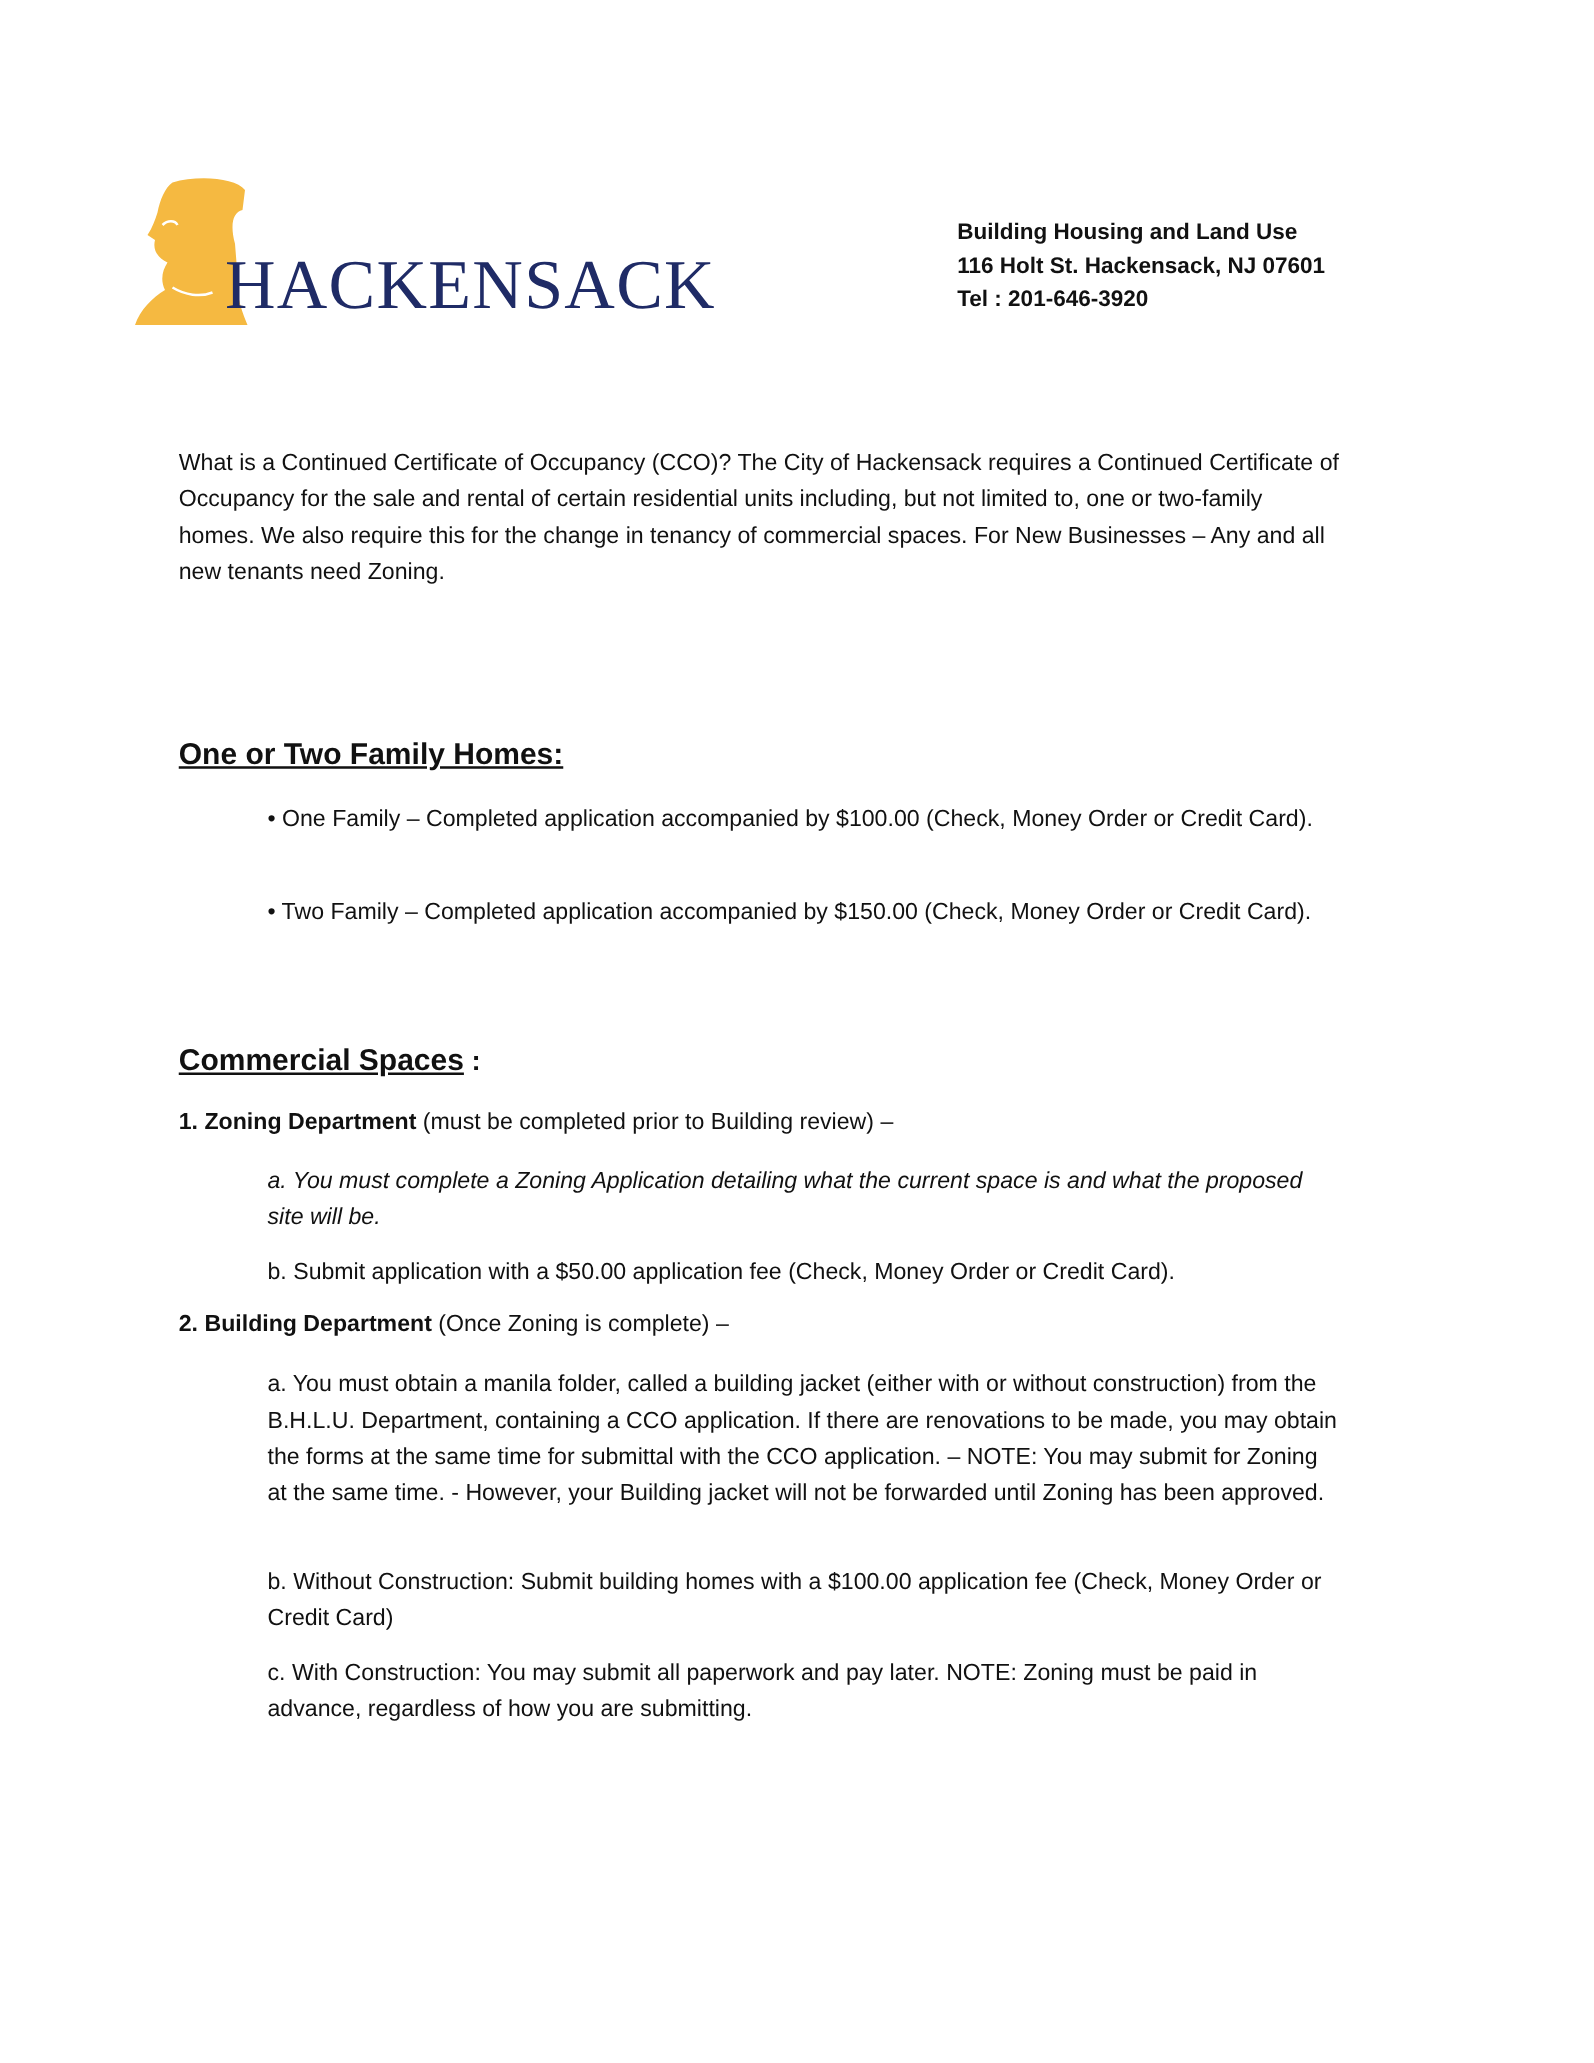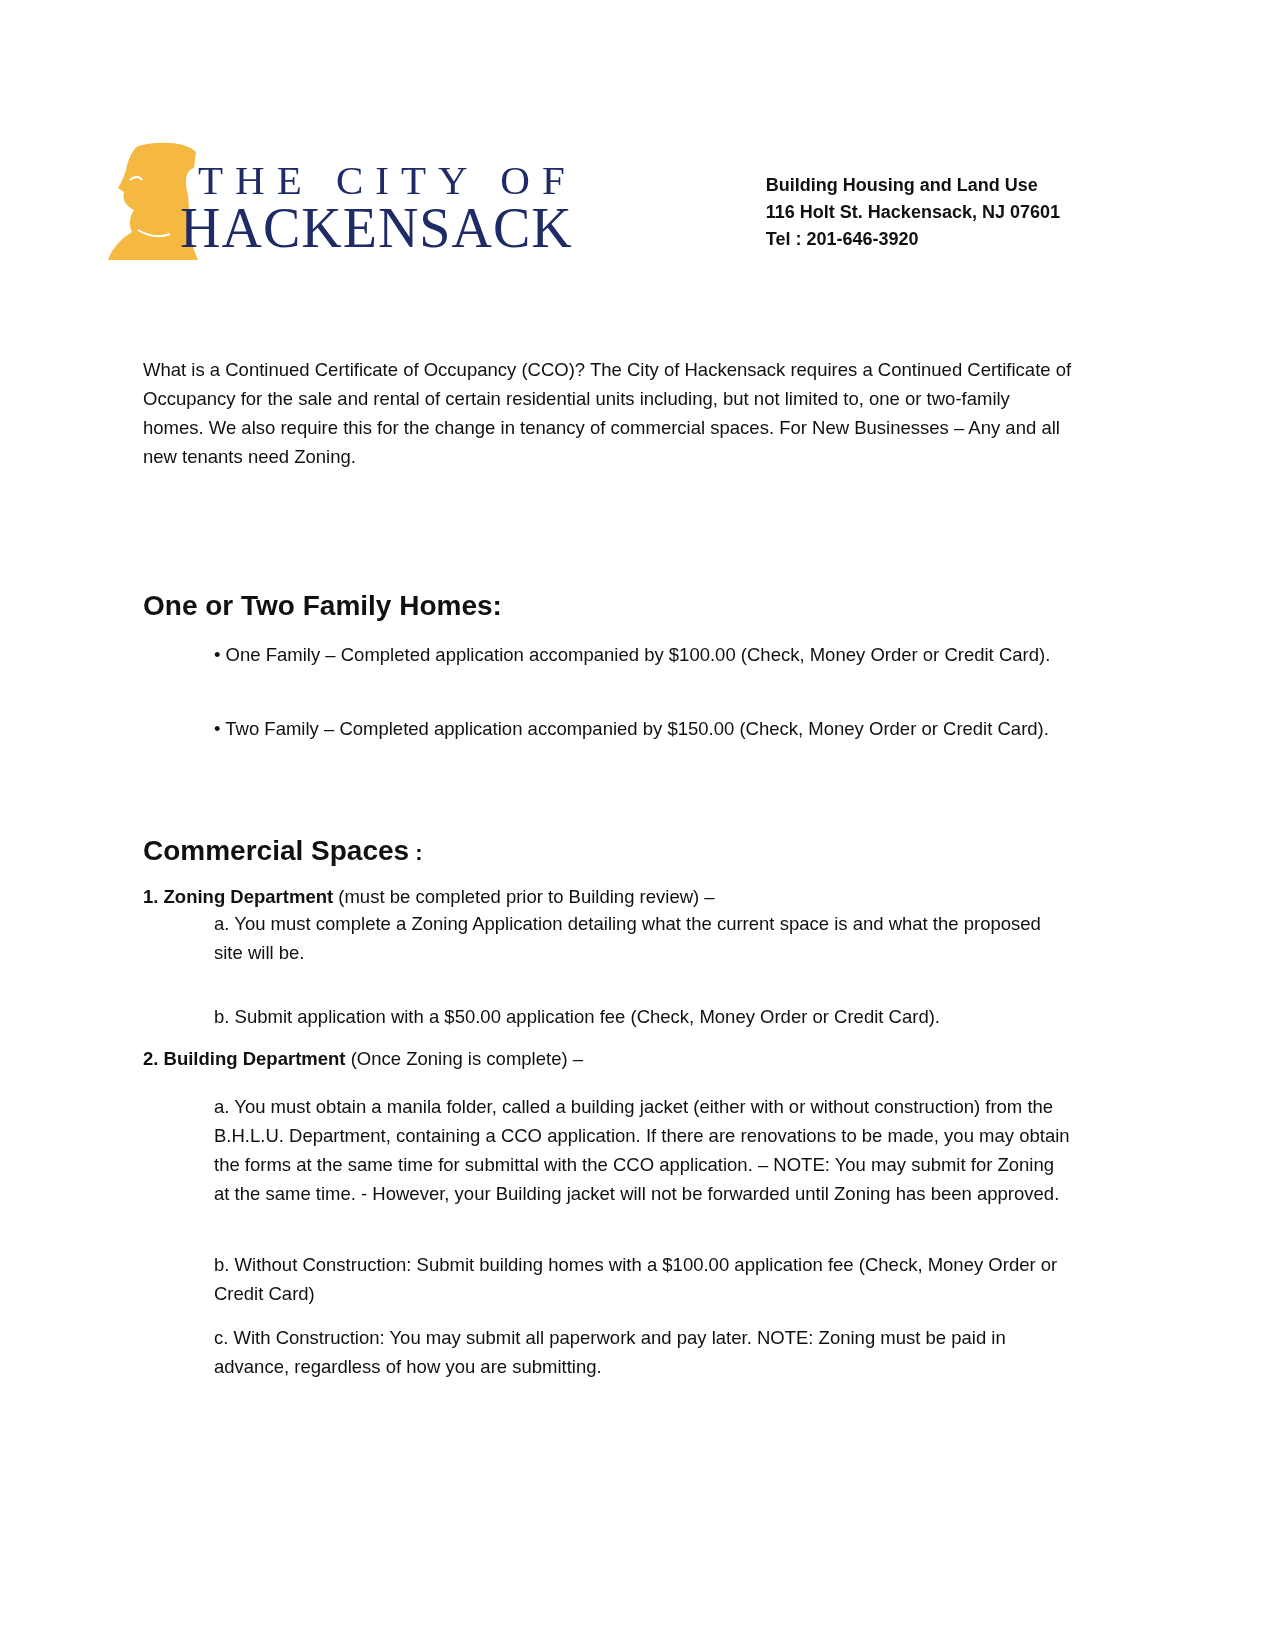--- a/index.html
+++ b/index.html
@@ -10,37 +10,36 @@
   .logo .line1 { position: absolute; left: 90px; top: 16px; font-family: "Liberation Serif", serif;
         font-size: 41px; letter-spacing: 12px; color: #1f2b66; white-space: nowrap; }
   .logo .line2 { position: absolute; left: 72px; top: 56px; font-family: "Liberation Serif", serif;
         font-size: 56px; letter-spacing: 1px; color: #1f2b66; white-space: nowrap; }
   .addr { position: absolute; right: 215px; top: 172px; text-align: left; font-weight: bold;
         font-size: 18px; line-height: 27px; }
   .addr div { white-space: nowrap; }
   .content { position: absolute; left: 143px; top: 355px; width: 930px; font-size: 18.5px; }
   h1 { font-size: 22px; font-weight: bold; margin: 0 0 16px 0; letter-spacing: -0.3px; }
   p.intro { margin: 0; line-height: 29px; }
-  h2 { font-size: 28px; font-weight: bold; margin: 0; }
+  h2 { font-size: 24px; font-weight: bold; text-decoration: underline; margin: 0; }
   .s1 { position: absolute; left: 143px; top: 590px; }
   .s2 { position: absolute; left: 143px; top: 835px; }
   .sub { position: absolute; left: 214px; width: 860px; font-size: 18.5px; line-height: 29px; }
   .dept { position: absolute; left: 143px; font-size: 18.5px; }
   .dept b { font-weight: bold; }
 </style>
 </head>
 <body>
 
 <div class="logo">
   <svg width="92" height="125" viewBox="0 0 92 125">
     <path d="M30 6 C50 0 80 2 88 12 L86 28 C78 30 76 40 80 55 L82 80 C80 95 86 110 90 120 L0 120 C4 108 14 98 24 92 C20 84 22 76 26 70 C18 66 14 60 16 52 L10 48 C14 42 16 36 18 30 C20 20 24 10 30 6 Z" fill="#f5b941"></path>
     <path d="M22 40 C26 36 32 36 34 40" stroke="#fff" stroke-width="2" fill="none"></path>
     <path d="M30 90 C40 96 52 98 62 94" stroke="#fff" stroke-width="2" fill="none"></path>
   </svg>
-  <div class="line1">THE CITY OF</div>
   <div class="line2">HACKENSACK</div>
 </div>
 
 <div class="addr">
   <div>Building Housing and Land Use</div>
   <div>116 Holt St. Hackensack, NJ 07601</div>
   <div>Tel : 201-646-3920</div>
 </div>
 
 <div class="content">
@@ -51,21 +50,21 @@
 <div class="sub" style="top:640px;">• One Family – Completed application accompanied by $100.00 (Check, Money Order or Credit Card).</div>
 <div class="sub" style="top:714px;">• Two Family – Completed application accompanied by $150.00 (Check, Money Order or Credit Card).</div>
 
 <div class="s2">
   <h2 style="display:inline;">Commercial Spaces</h2><span style="font-size:22px;font-weight:bold;"> :</span>
 </div>
 
 <div class="dept" style="top:886px;">
   <b>1. Zoning Department</b><span> (must be completed prior to Building review) –</span>
 </div>
-<div class="sub" style="top:909px;"> a. You must complete a Zoning Application detailing what the current space is and what the proposed site will be.</div>
+<div class="sub" style="top:929px;font-style:italic;"> a. You must complete a Zoning Application detailing what the current space is and what the proposed site will be.</div>
 <div class="sub" style="top:1002px;">b. Submit application with a $50.00 application fee (Check, Money Order or Credit Card).</div>
 
 <div class="dept" style="top:1048px;">
   <b>2. Building Department</b><span> (Once Zoning is complete) –</span>
 </div>
 <div class="sub" style="top:1092px;">a. You must obtain a manila folder, called a building jacket (either with or without construction) from the B.H.L.U. Department, containing a CCO application. If there are renovations to be made, you may obtain the forms at the same time for submittal with the CCO application. – NOTE: You may submit for Zoning at the same time. - However, your Building jacket will not be forwarded until Zoning has been approved.</div>
 <div class="sub" style="top:1250px;">b. Without Construction: Submit building homes with a $100.00 application fee (Check, Money Order or Credit Card)</div>
 <div class="sub" style="top:1323px;">c. With Construction: You may submit all paperwork and pay later. NOTE: Zoning must be paid in advance, regardless of how you are submitting.</div>
 
 </body></html>

